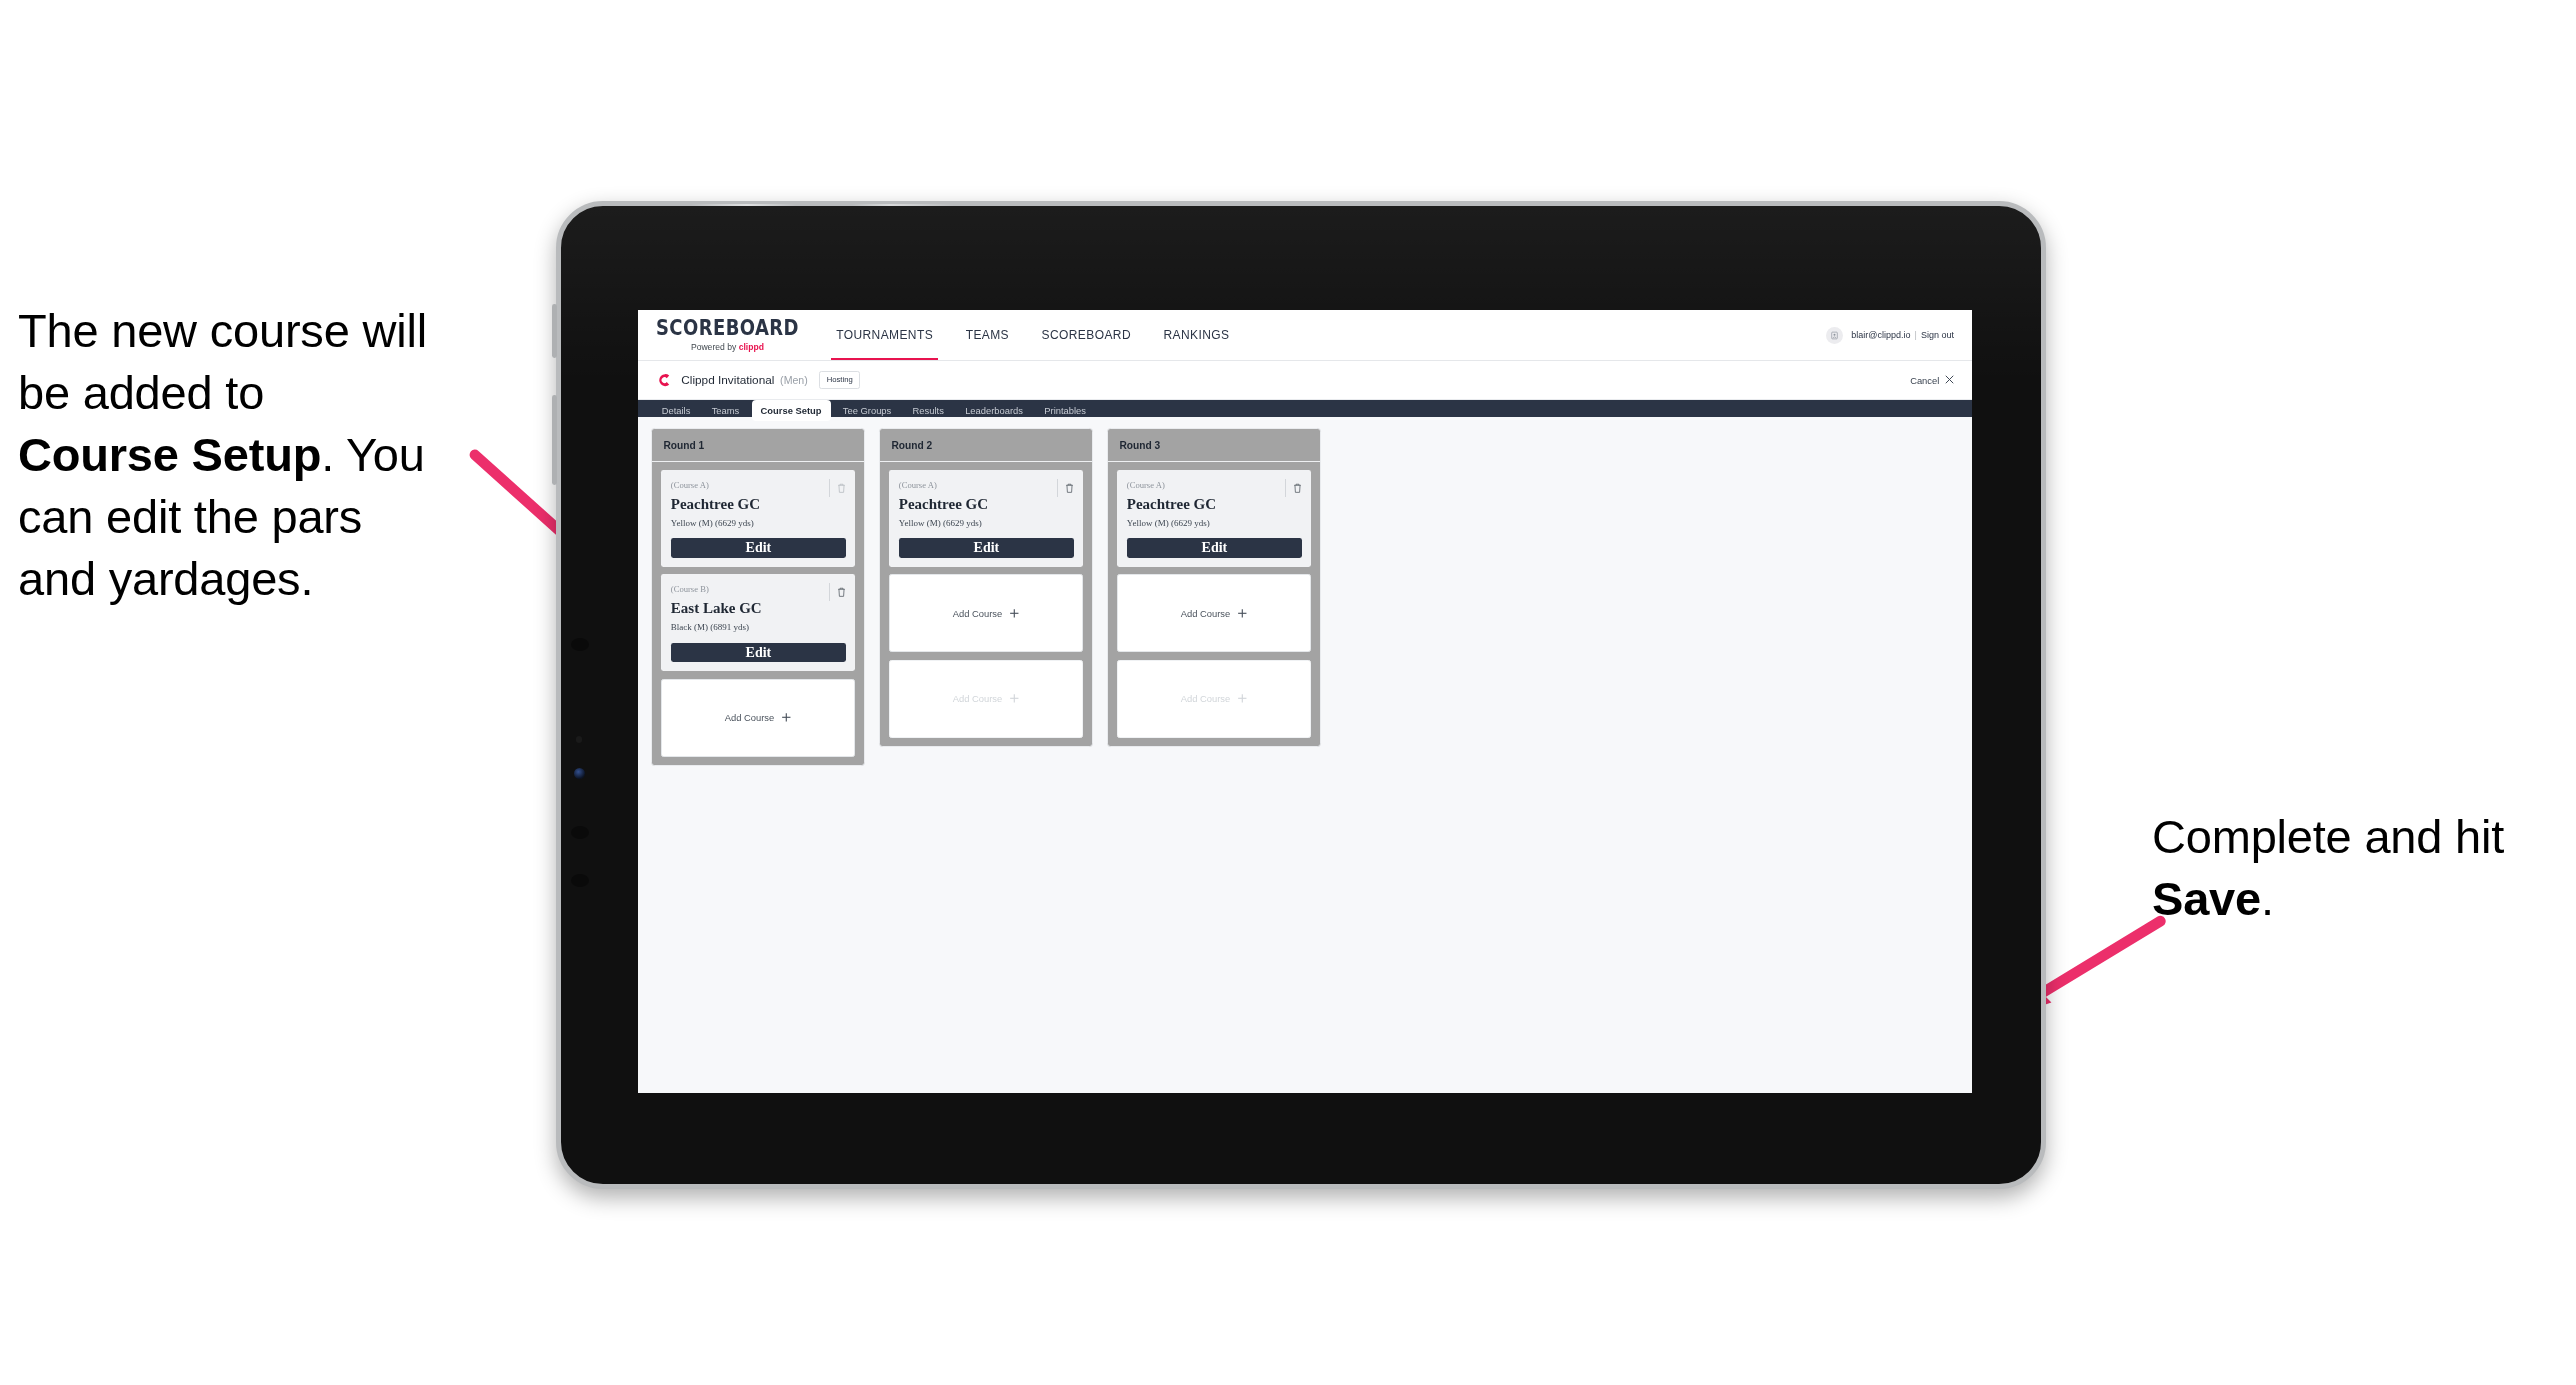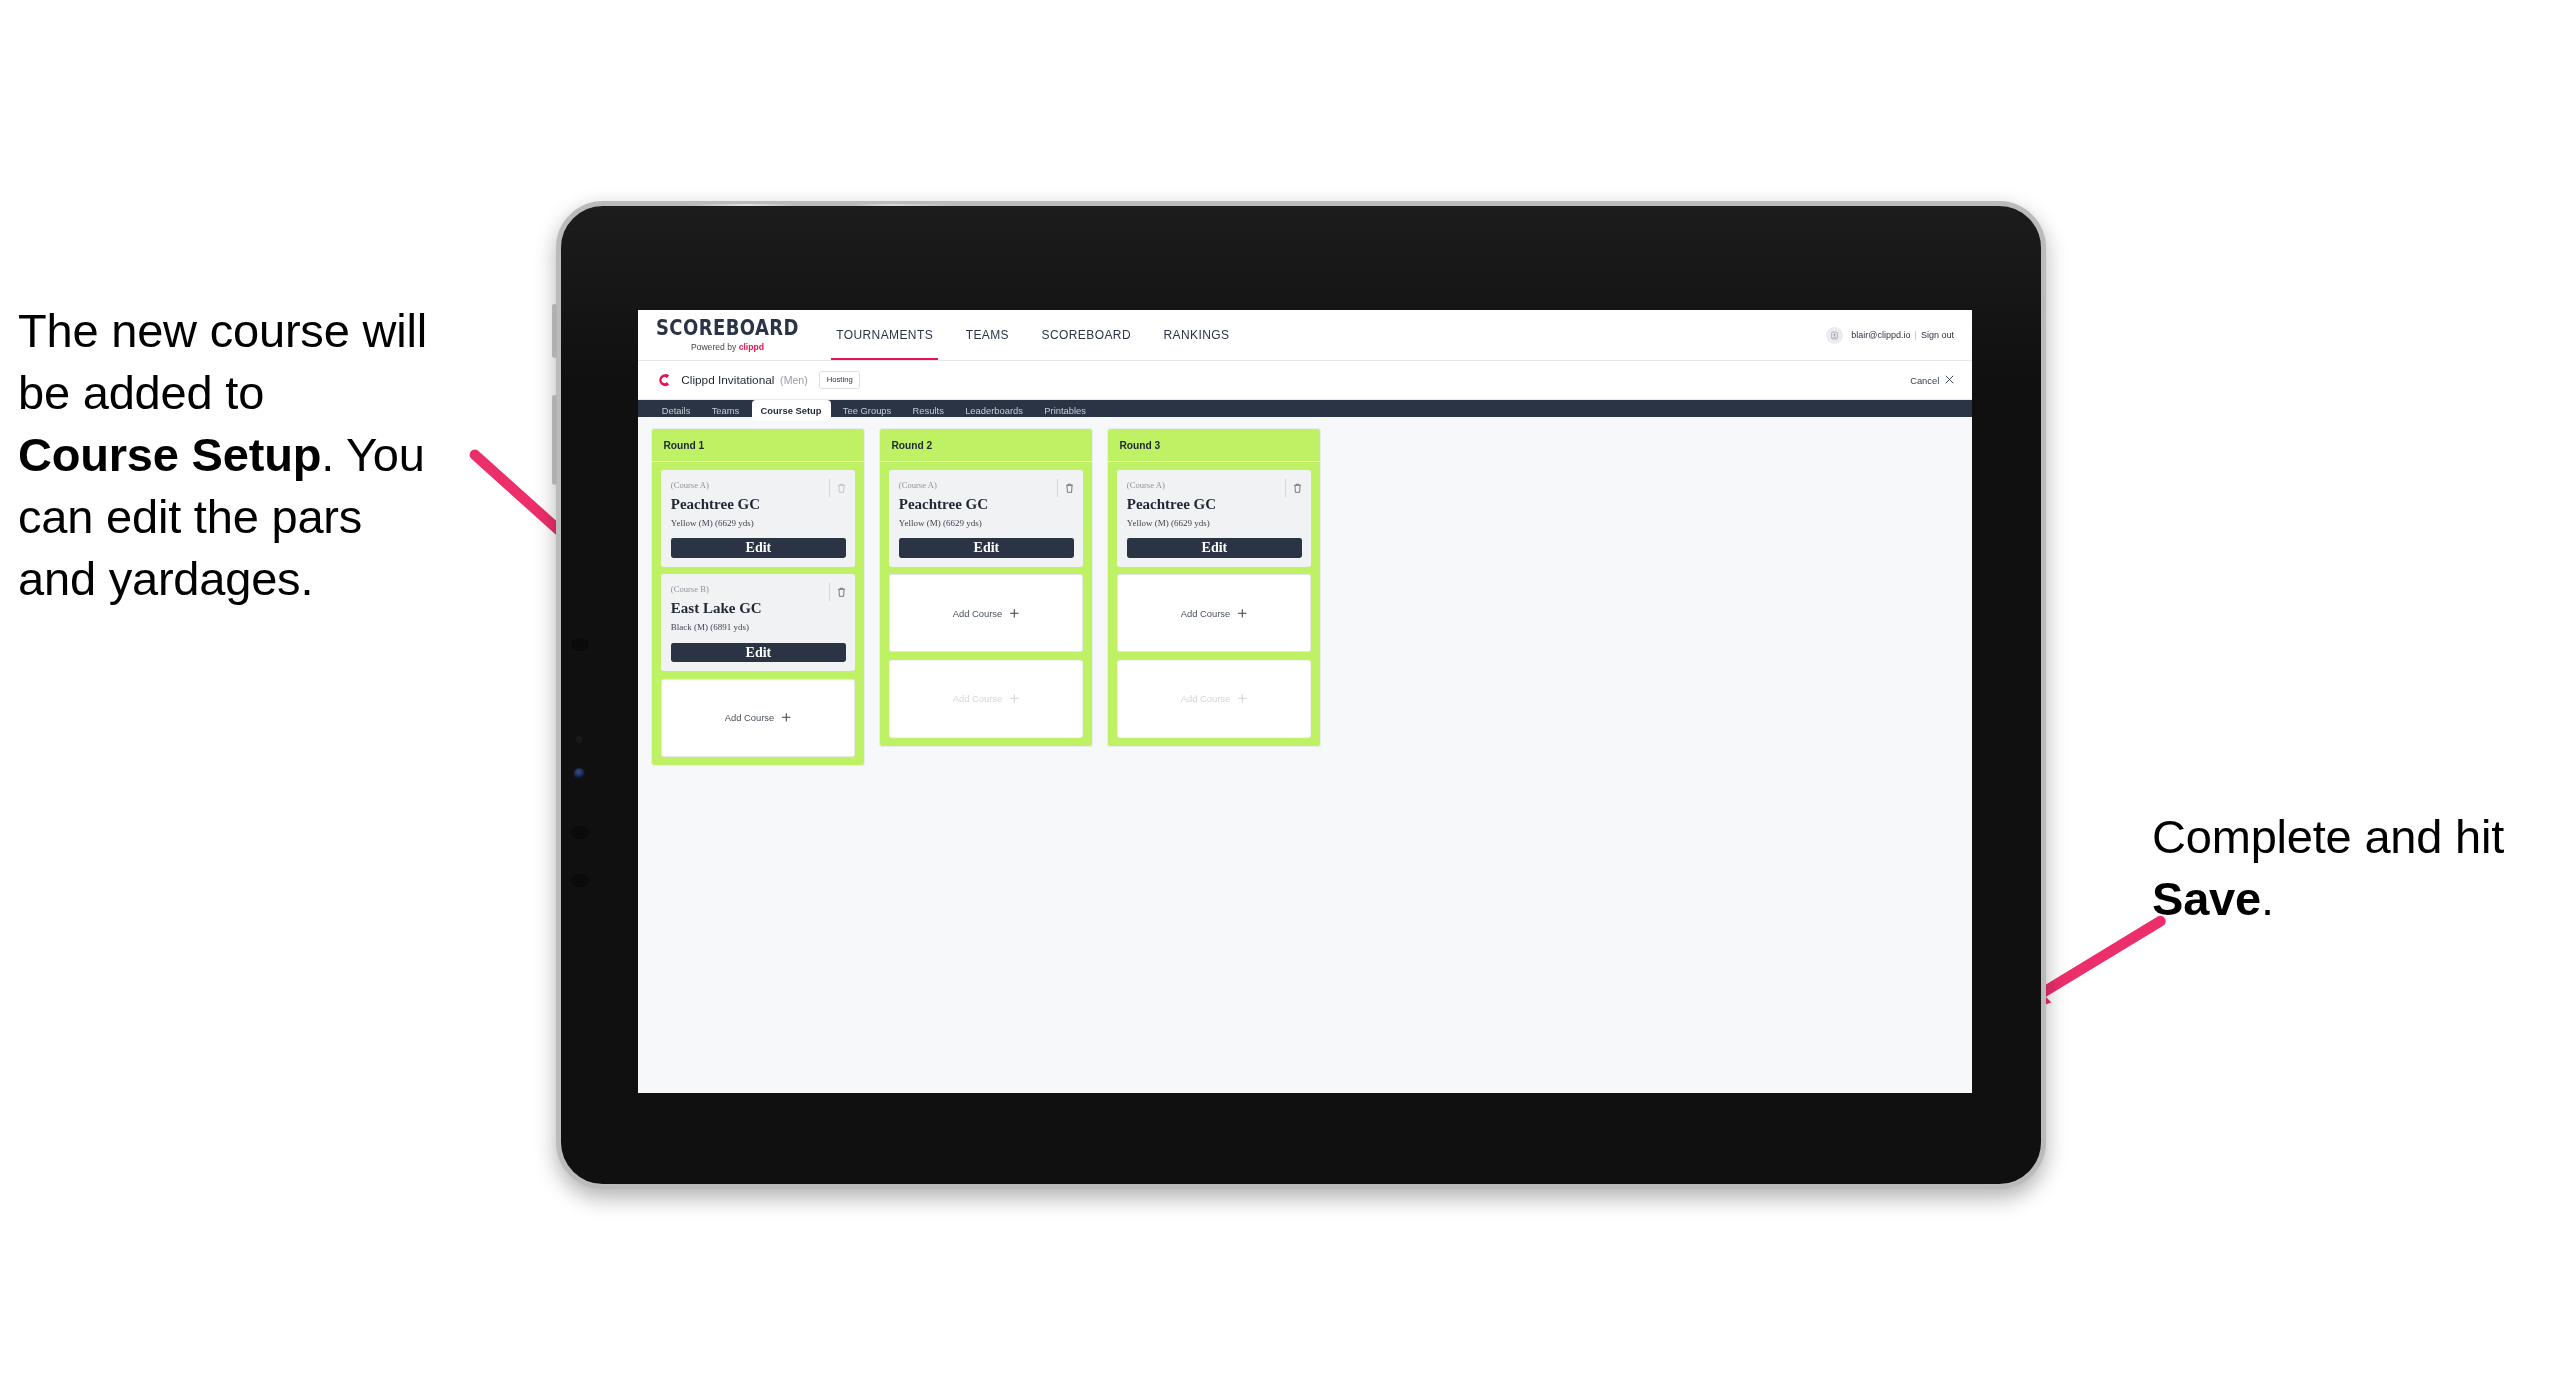--- a/index.html
+++ b/index.html
@@ -148,21 +148,21 @@
     font-size: 9.4px; color: #c6cbd3; padding: 4.9px 9px;
     border-radius: 4.1px; cursor: pointer; white-space: nowrap;
   }
   .tab.active {
     background: #ffffff; color: #1f2733; font-weight: 600;
   }
 
   
   .content { padding: 11.4px 13px; display: flex; gap: 14px; align-items: flex-start; }
   .round-col {
-    width: 214px; background: #bef264;
+    width: 214px; background: #a3a3a3;
     border: 0.8px solid #e9ebee; border-radius: 3.3px;
     padding: 0 0 8.2px 0;
   }
   .round-head {
     padding: 10.6px 11.4px 9.8px; font-size: 10.2px; font-weight: 600; color: #1f2733;
     border-bottom: 0.8px solid #eef0f2;
   }
   .round-body { padding: 8.2px 9px 0; display: flex; flex-direction: column; gap: 7.3px; }
 
   .course-card {

